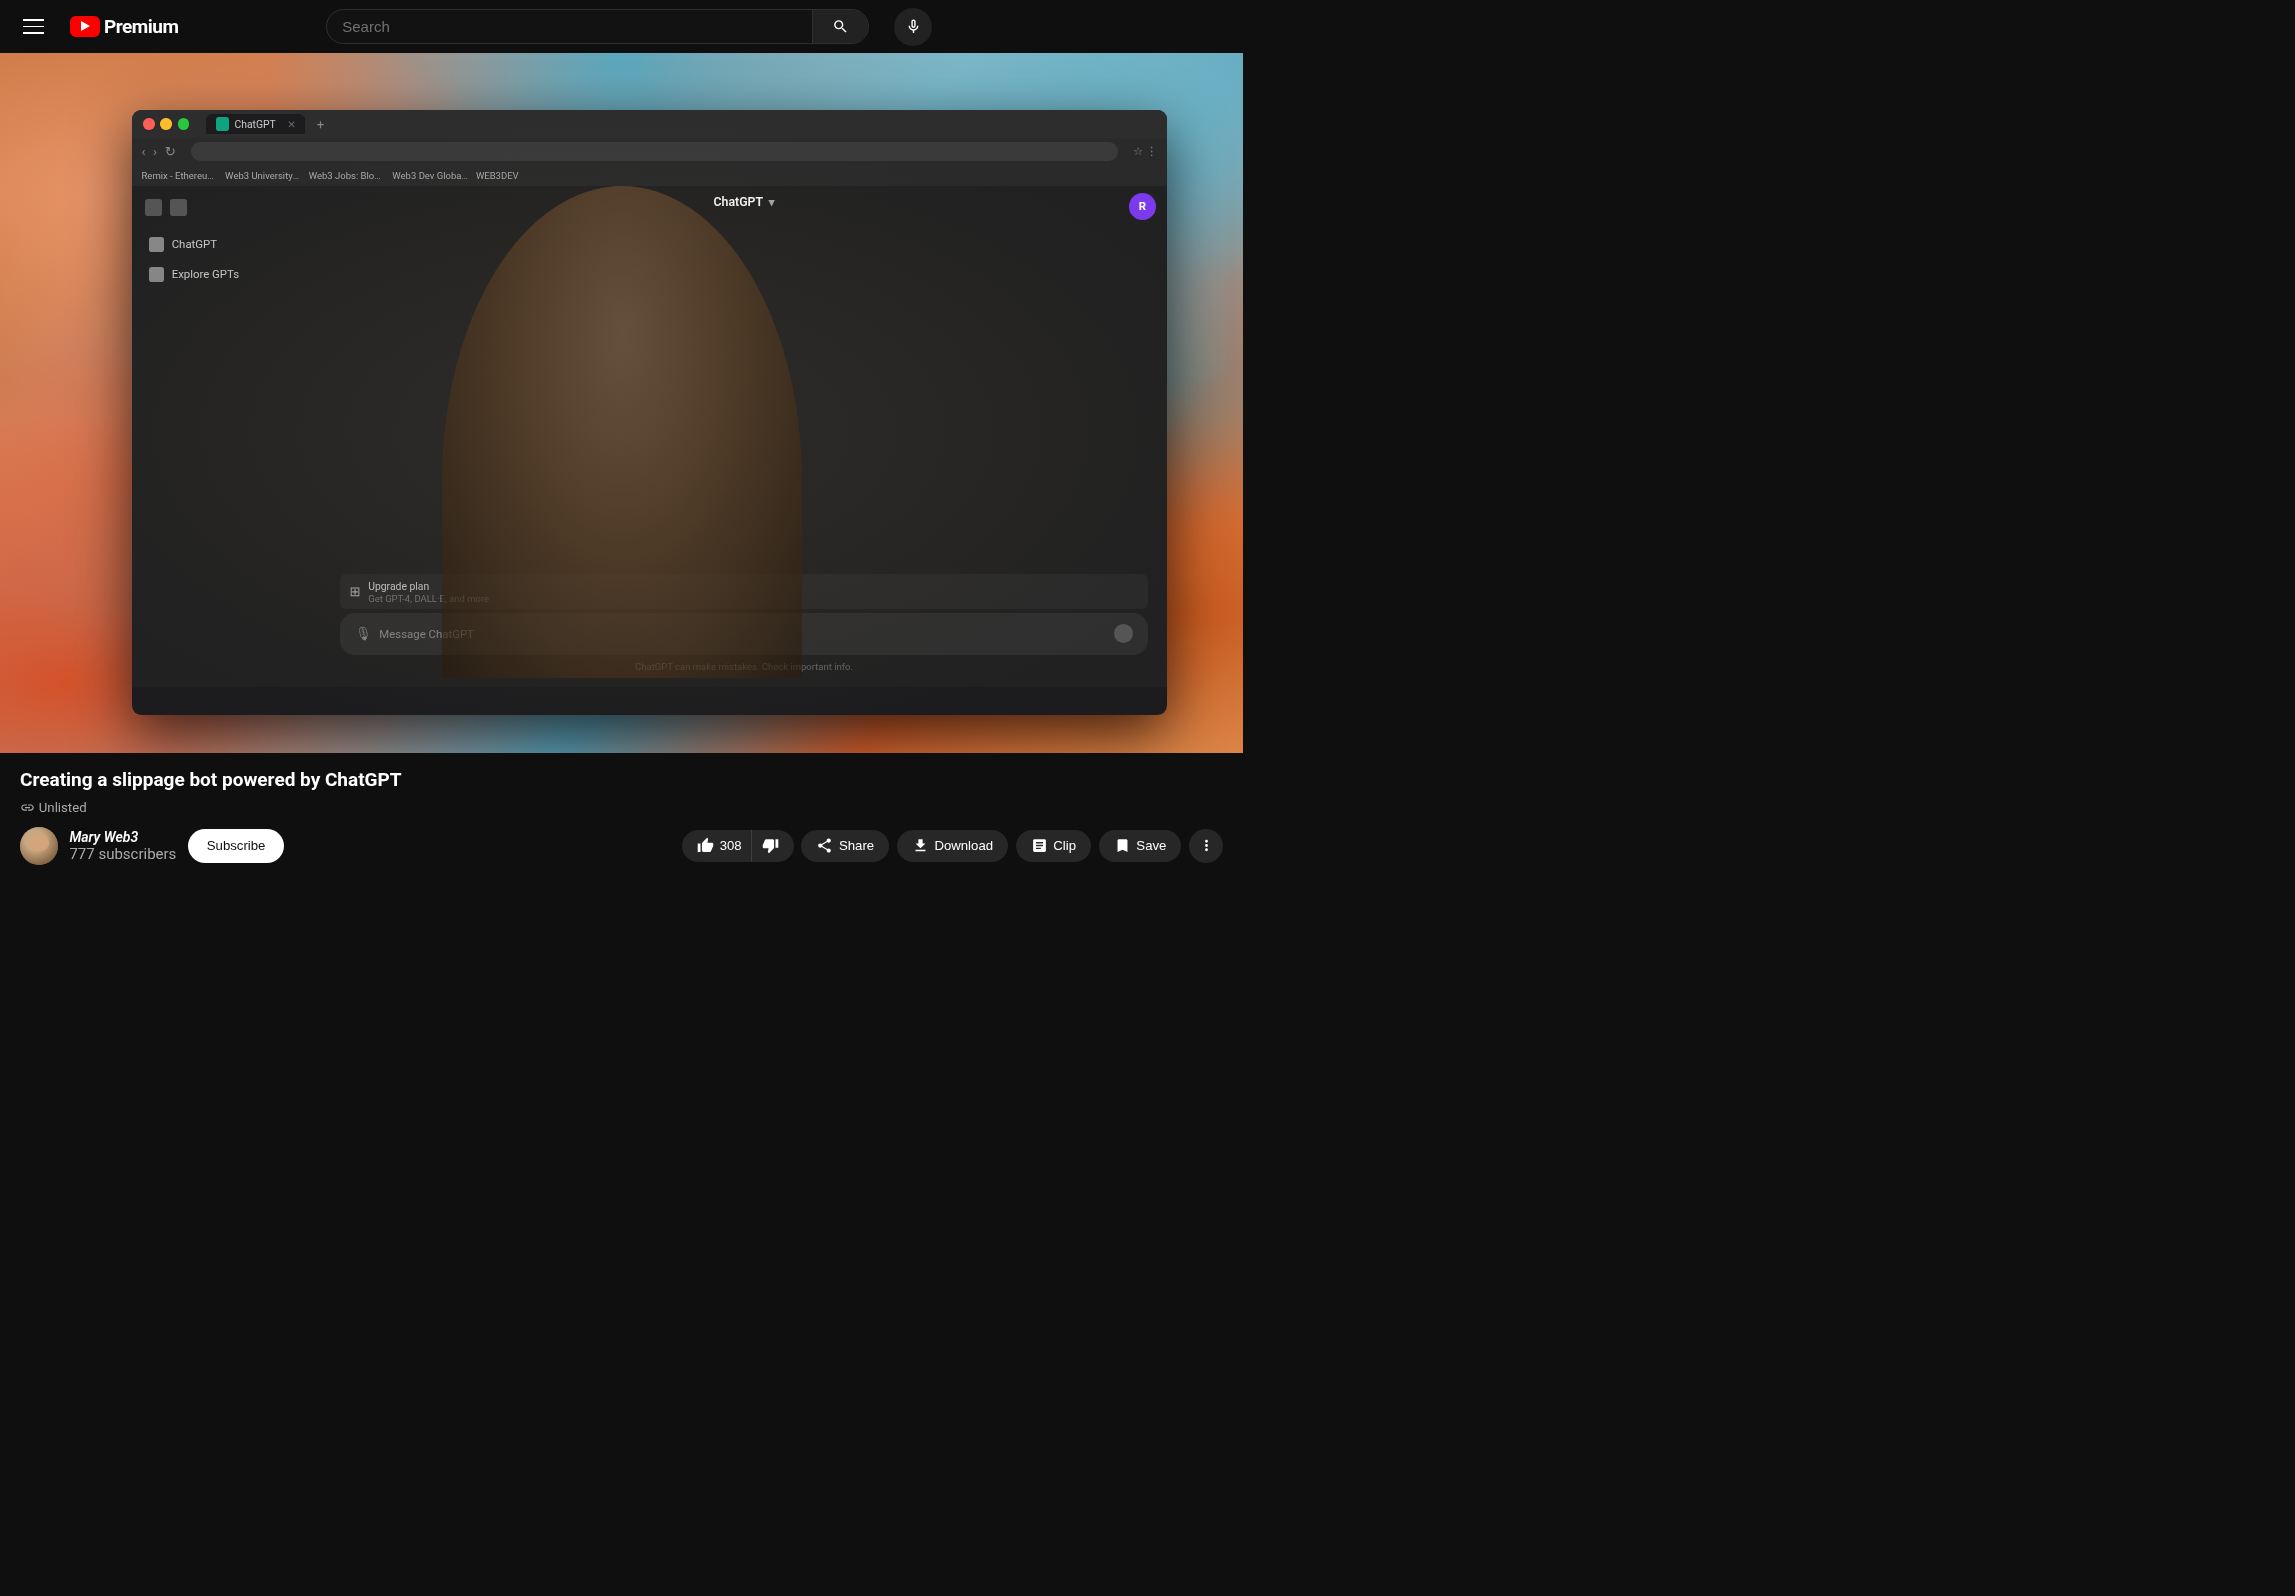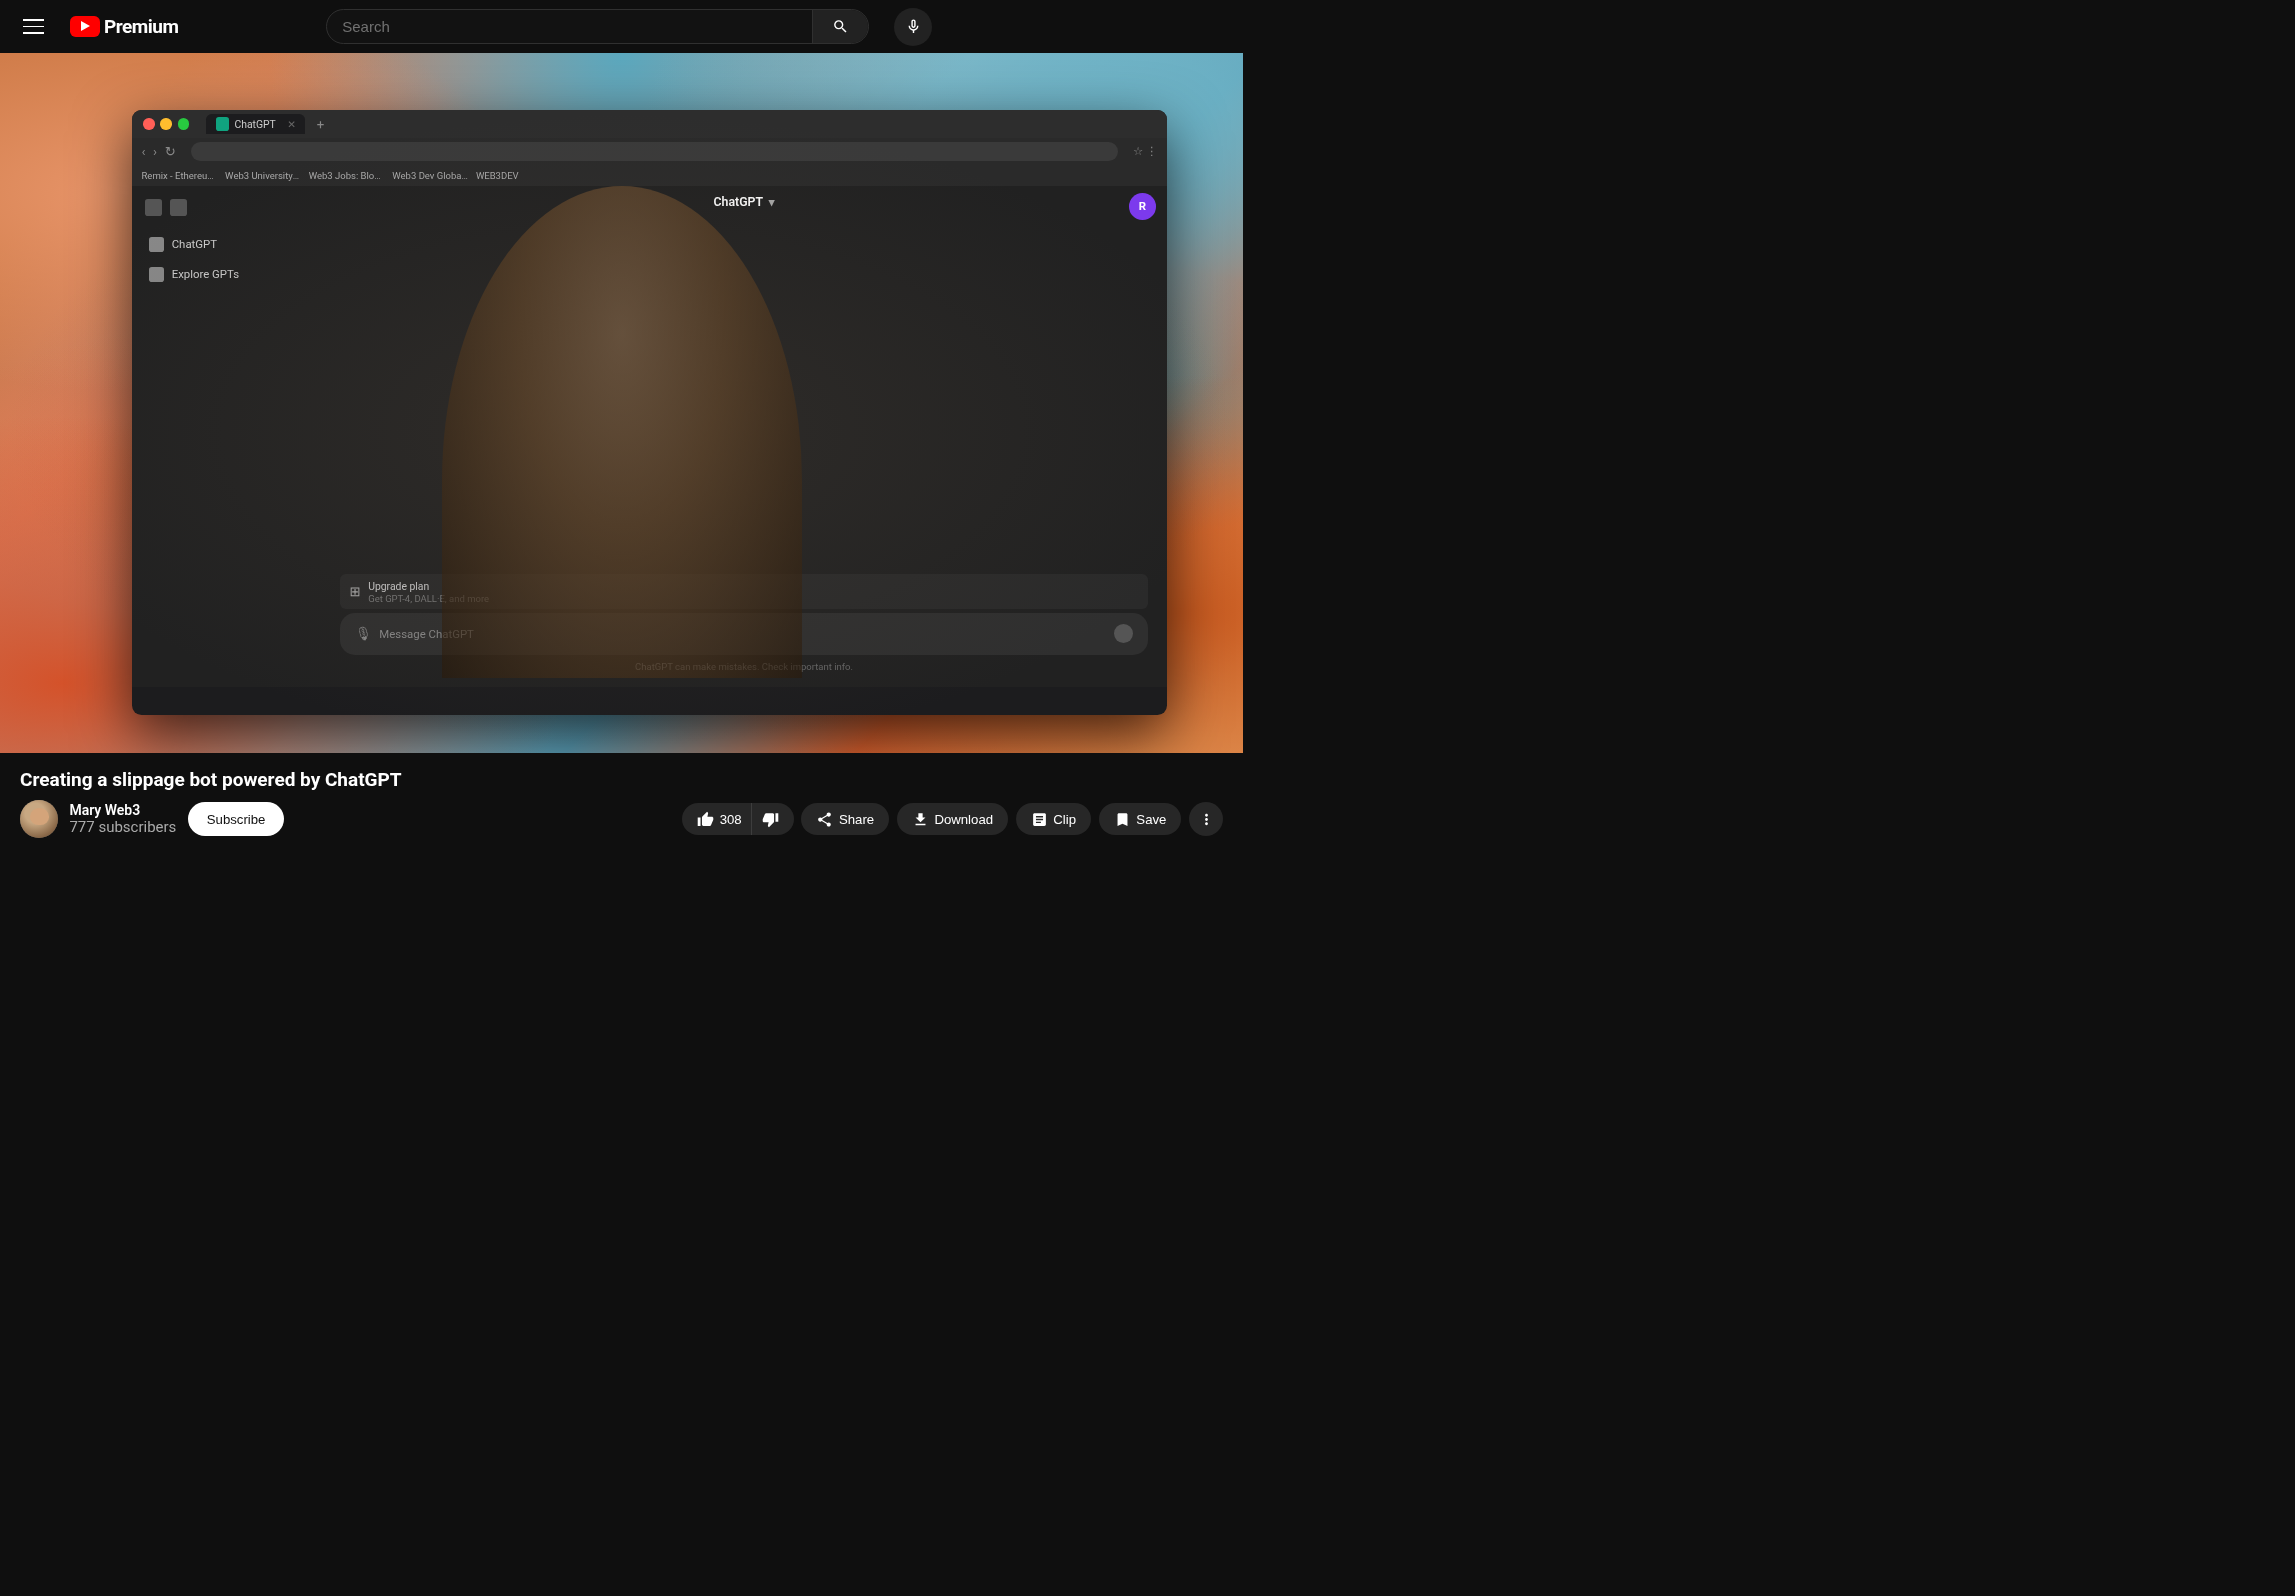--- a/index.html
+++ b/index.html
@@ -384,20 +384,21 @@
       width: 19px;
       height: 17px;
       background: #d4a47a;
       border-radius: 50% 50% 45% 45%;
     }
     .channel-text {}
     .channel-name {
       font-size: 14px;
       font-weight: 600;
       color: #fff;
+      font-style: italic;
     }
     .channel-subs {
       font-size: 15px;
       color: #aaa;
     }
     .subscribe-btn {
       background: #fff;
       color: #0f0f0f;
       border: none;
       border-radius: 19px;
@@ -595,20 +596,28 @@
     <div class="person-overlay">
 
       <div style="position:absolute;top:50%;left:50%;transform:translate(-50%,-50%);width:360px;height:492px;background:radial-gradient(ellipse at 50% 30%, #8b6a4a 0%, #6a4a2a 40%, #2a1a0a 100%);border-radius:50% 50% 0 0 / 60% 60% 0 0;opacity:0.6;"></div>
     </div>
   </div>
 </div>
 
 <div class="main-content">
   <div class="video-info">
     <h1 class="video-title">Creating a slippage bot powered by ChatGPT</h1>
+    <div class="video-meta-row">
+      <div class="unlisted-badge">
+        <svg width="15" height="15" viewBox="0 0 24 24" fill="#aaa">
+          <path d="M3.9 12c0-1.71 1.39-3.1 3.1-3.1h4V7H7c-2.76 0-5 2.24-5 5s2.24 5 5 5h4v-1.9H7c-1.71 0-3.1-1.39-3.1-3.1zM8 13h8v-2H8v2zm9-6h-4v1.9h4c1.71 0 3.1 1.39 3.1 3.1s-1.39 3.1-3.1 3.1h-4V17h4c2.76 0 5-2.24 5-5s-2.24-5-5-5z"></path>
+        </svg>
+        <span>Unlisted</span>
+      </div>
+    </div>
 
     <div class="channel-actions-row">
       <div class="channel-info">
         <div class="channel-avatar">
           <div class="channel-avatar-img"></div>
         </div>
         <div class="channel-text">
           <div class="channel-name">Mary Web3</div>
           <div class="channel-subs">777 subscribers</div>
         </div>

